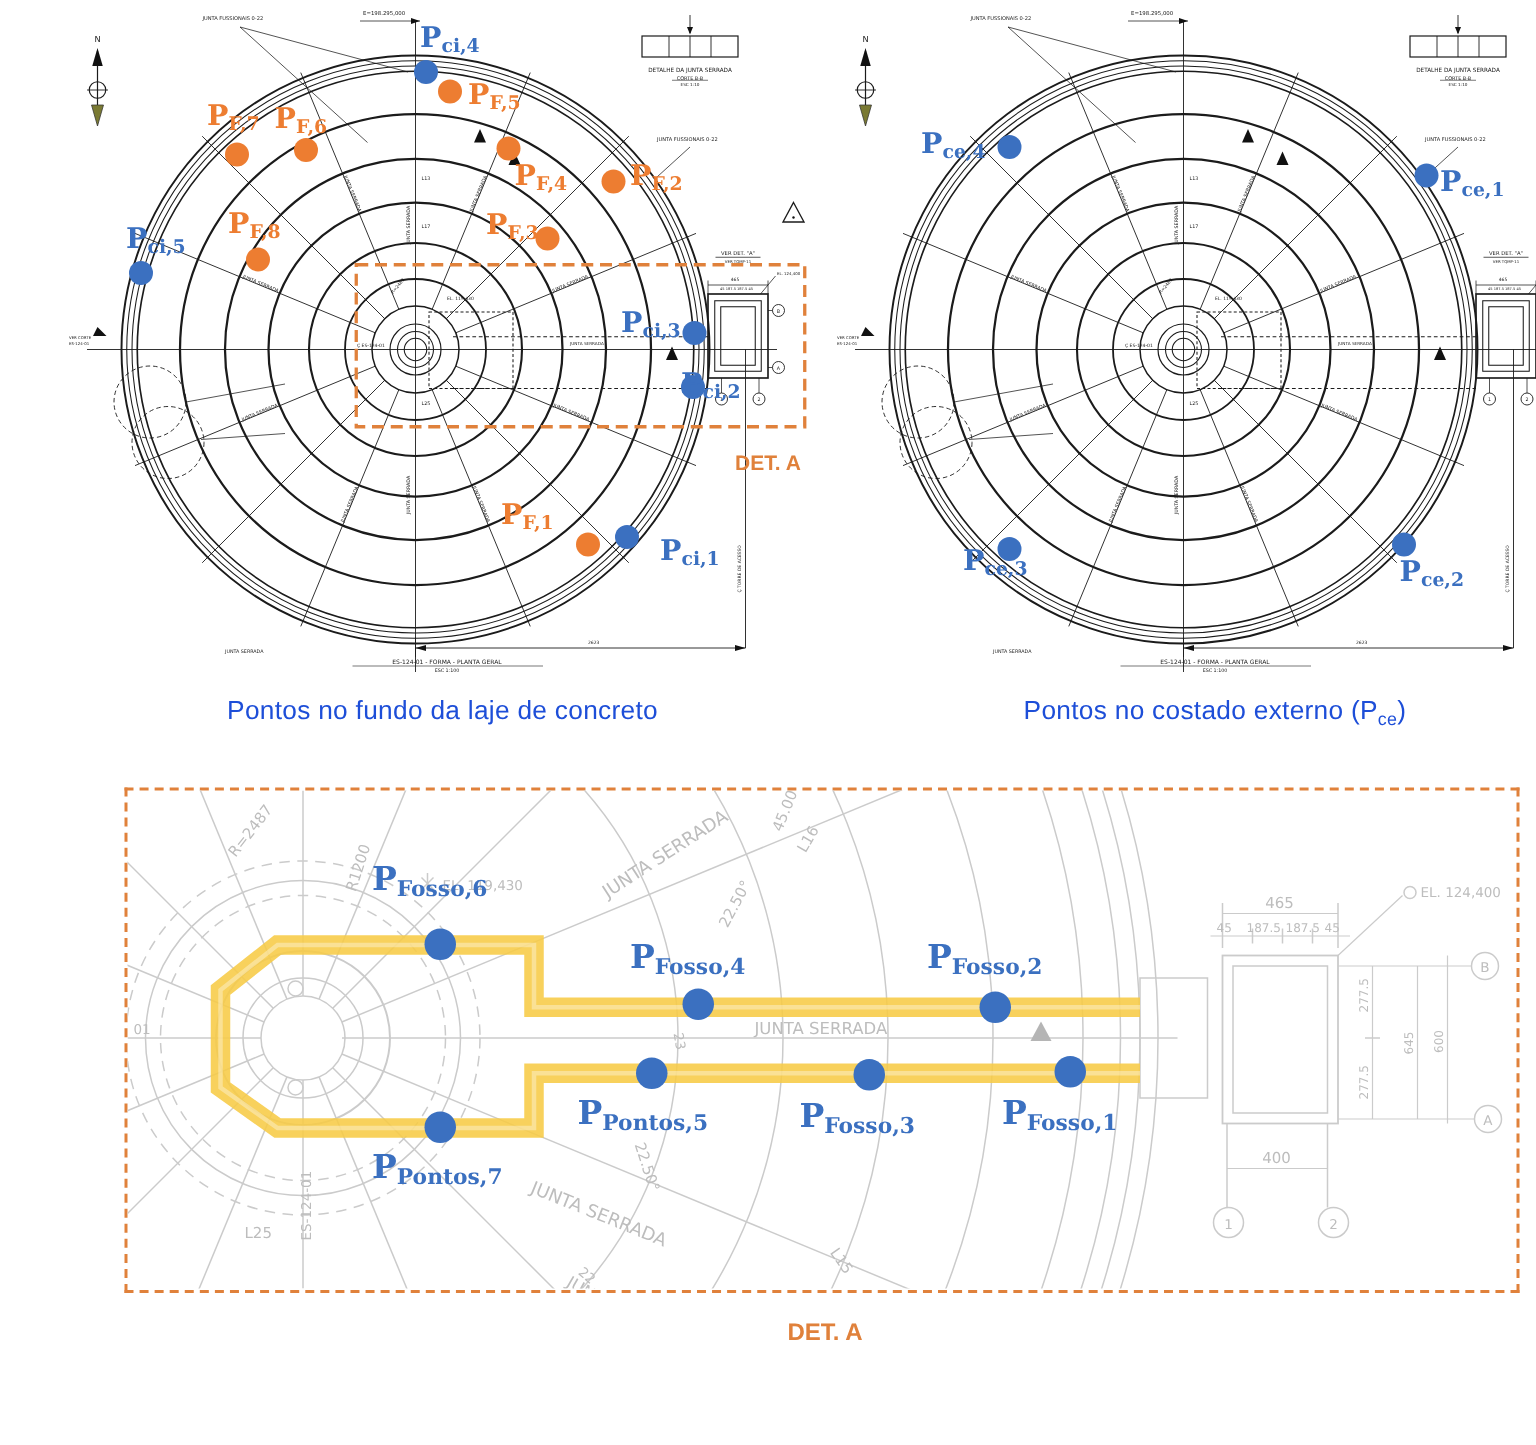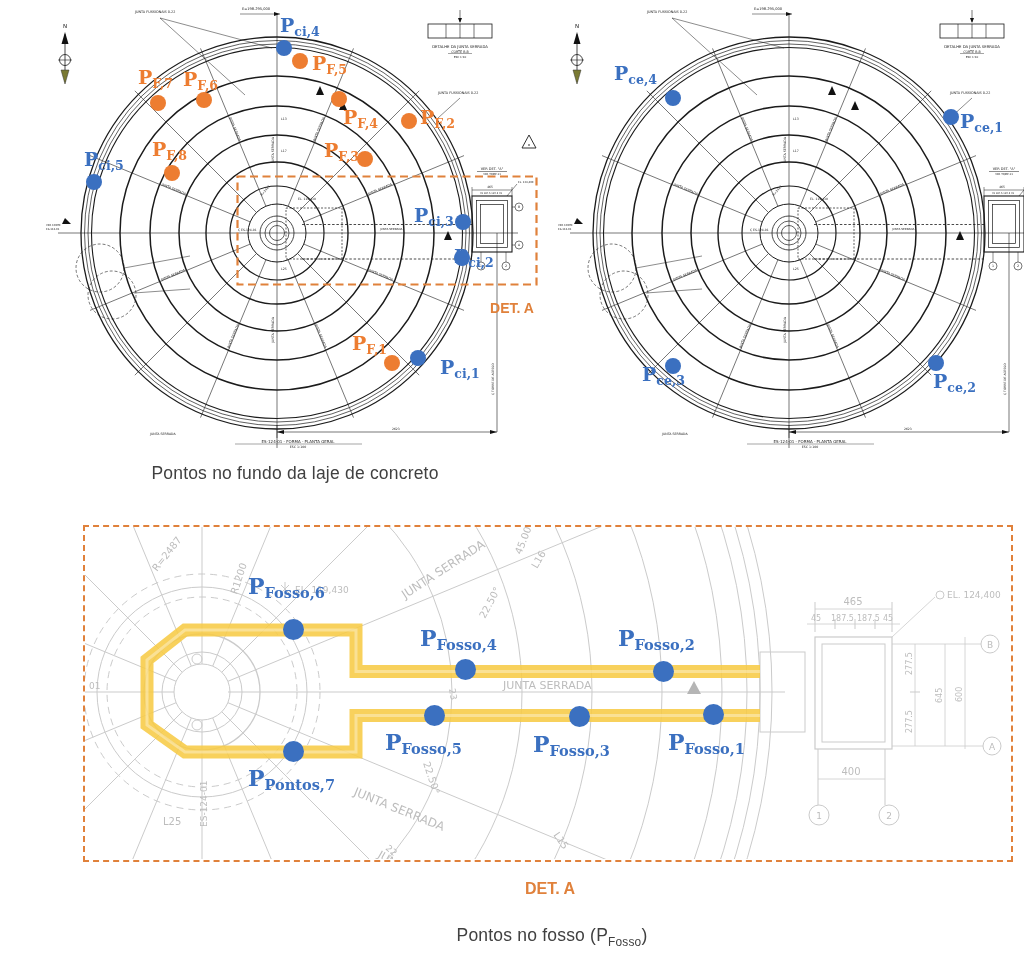--- a/index.html
+++ b/index.html
@@ -1,19 +1,19 @@
 <!DOCTYPE html>
 <html><head>
 <meta charset="utf-8">
 <style>
   html,body{margin:0;padding:0;background:#ffffff;}
   #stage{position:relative;width:1024px;height:963px;background:#fff;overflow:hidden;
          font-family:"Liberation Sans",sans-serif;margin-left:40px;}
   svg{position:absolute;left:0;top:0;}
-  .cap{position:absolute;color:#404040;font-size:17.5px;text-align:center;letter-spacing:.2px;}
+  .cap{position:absolute;color:#1d4ed8;font-size:17.5px;text-align:center;letter-spacing:.2px;}
   .cap sub{font-size:.68em;}
   .plabel{position:absolute;font-family:"DejaVu Serif",serif;font-weight:bold;font-size:19px;
           line-height:1;white-space:nowrap;}
   .plabel sub{font-size:.66em;vertical-align:-0.28em;}
   .plabel.big{font-size:22px;}
   .blue{color:#3B70C0;}
   .orange{color:#ED7D31;}
   .pdot{position:absolute;border-radius:50%;}
   .pdot.sm{width:16px;height:16px;}
   .pdot.lg{width:21px;height:21px;}
@@ -199,36 +199,37 @@
   <div class="plabel orange" style="left:272px;top:54px"><span>P</span><sub>F,5</sub></div>
   <div class="plabel orange" style="left:98px;top:68px"><span>P</span><sub>F,7</sub></div>
   <div class="plabel orange" style="left:143px;top:70px"><span>P</span><sub>F,6</sub></div>
   <div class="plabel orange" style="left:303px;top:108px"><span>P</span><sub>F,4</sub></div>
   <div class="plabel orange" style="left:380px;top:108px"><span>P</span><sub>F,2</sub></div>
   <div class="plabel orange" style="left:112px;top:140px"><span>P</span><sub>F,8</sub></div>
   <div class="plabel blue" style="left:44px;top:150px"><span>P</span><sub>ci,5</sub></div>
   <div class="plabel orange" style="left:284px;top:141px"><span>P</span><sub>F,3</sub></div>
   <div class="plabel blue" style="left:374px;top:206px"><span>P</span><sub>ci,3</sub></div>
   <div class="plabel blue" style="left:414px;top:247px"><span>P</span><sub>ci,2</sub></div>
-  <div class="plabel orange" style="left:312px;top:334px"><span>P</span><sub>F,1</sub></div>
+  <div class="plabel orange" style="left:294px;top:334px"><span>P</span><sub>F,1</sub></div>
   <div class="plabel blue" style="left:400px;top:358px"><span>P</span><sub>ci,1</sub></div>
 
   <div class="pdot sm blue" style="left:625px;top:90px"></div>
   <div class="pdot sm blue" style="left:903px;top:109px"></div>
   <div class="pdot sm blue" style="left:625px;top:358px"></div>
   <div class="pdot sm blue" style="left:888px;top:355px"></div>
 
-  <div class="plabel blue" style="left:574px;top:64px"><span>P</span><sub>ce,4</sub></div>
+  <div class="plabel blue" style="left:574px;top:87px"><span>P</span><sub>ce,4</sub></div>
   <div class="plabel blue" style="left:920px;top:112px"><span>P</span><sub>ce,1</sub></div>
   <div class="plabel blue" style="left:602px;top:365px"><span>P</span><sub>ce,3</sub></div>
   <div class="plabel blue" style="left:893px;top:372px"><span>P</span><sub>ce,2</sub></div>
 
   <div class="deta" style="left:437px;top:300px;width:70px;font-size:14px">DET. A</div>
 
   <div class="cap" style="left:60px;top:463px;width:390px">Pontos no fundo da laje de concreto</div>
+  <div class="cap" style="left:580px;top:463px;width:380px"><span>Pontos no costado externo (P</span><sub>ce</sub><span>)</span></div>
 
   <div id="detbox">
     <svg width="925" height="332" viewBox="0 0 925 332">
       <g stroke="#cbcbcb" fill="none" stroke-width="1">
 
         <line x1="143" y1="165" x2="700" y2="165"></line>
         <line x1="142.9" y1="175.7" x2="708" y2="410"></line>
         <line x1="136.8" y1="184.8" x2="570" y2="618"></line>
         <line x1="127.7" y1="190.9" x2="362" y2="756"></line>
         <line x1="117" y1="193" x2="117" y2="332"></line>
@@ -338,23 +339,22 @@
     <div class="pdot lg blue" style="left:198px;top:214px"></div>
     <div class="pdot lg blue" style="left:370px;top:132px"></div>
     <div class="pdot lg blue" style="left:339px;top:178px"></div>
     <div class="pdot lg blue" style="left:568px;top:134px"></div>
     <div class="pdot lg blue" style="left:484px;top:179px"></div>
     <div class="pdot lg blue" style="left:618px;top:177px"></div>
 
     <div class="plabel big blue" style="left:163px;top:48px"><span>P</span><sub>Fosso,6</sub></div>
     <div class="plabel big blue" style="left:163px;top:240px"><span>P</span><sub>Pontos,7</sub></div>
     <div class="plabel big blue" style="left:335px;top:100px"><span>P</span><sub>Fosso,4</sub></div>
-    <div class="plabel big blue" style="left:300px;top:204px"><span>P</span><sub>Fosso,5</sub></div>
+    <div class="plabel big blue" style="left:300px;top:204px"><span>P</span><sub>Pontos,5</sub></div>
     <div class="plabel big blue" style="left:533px;top:100px"><span>P</span><sub>Fosso,2</sub></div>
     <div class="plabel big blue" style="left:448px;top:206px"><span>P</span><sub>Fosso,3</sub></div>
     <div class="plabel big blue" style="left:583px;top:204px"><span>P</span><sub>Fosso,1</sub></div>
   </div>
 
   <div class="deta" style="left:380px;top:880px;width:260px;font-size:16px">DET. A</div>
 
-  <div class="cap" style="left:362px;top:925px;width:300px"><span>Pontos no fosso (P</span><sub>Fosso</sub><span>)</span></div>
 
 </div>
 
 </body></html>

